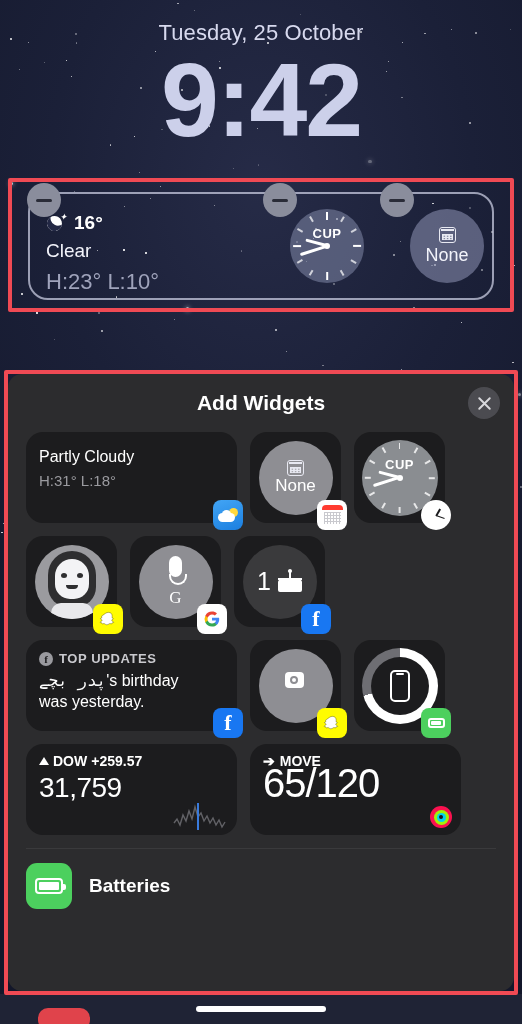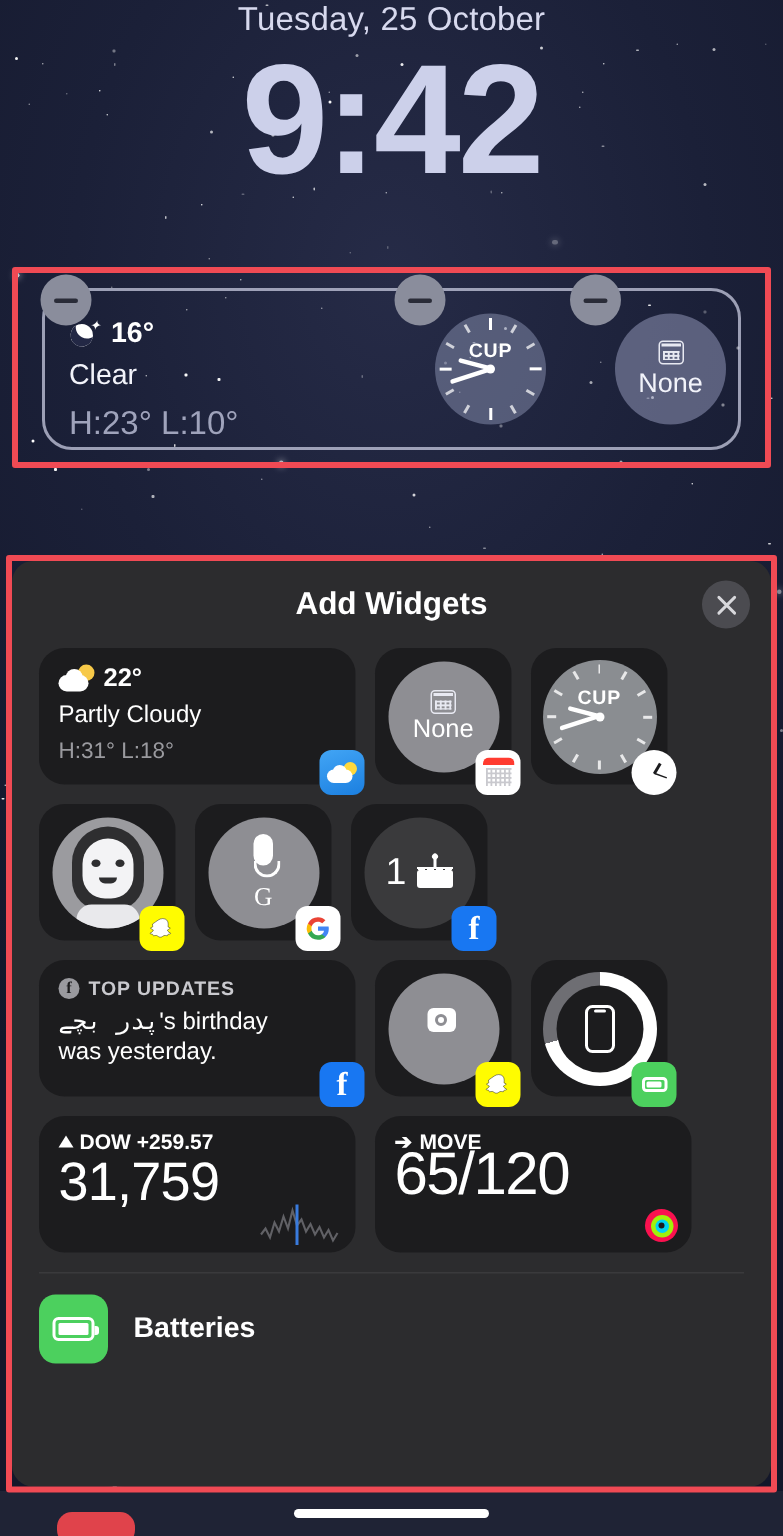--- a/index.html
+++ b/index.html
@@ -17,21 +17,21 @@
     background:
       radial-gradient(ellipse 90% 60% at 50% 18%, #262b47 0%, #1b2038 45%, #13172a 100%),
       linear-gradient(180deg,#191d33 0%,#141829 60%,#171b2e 100%);
     overflow:hidden;
   }
   .star{ position:absolute; background:#fff; border-radius:50%; }
 
   
   #lock-header{
     position:absolute; top:0; left:0; right:0;
-    text-align:center; padding-top:0; z-index:3;
+    text-align:center; padding-top:20px; z-index:3;
   }
   #lock-date{
     font-size:22px; font-weight:500; color:#d7d9ee;
     letter-spacing:.1px;
   }
   #lock-time{
     font-size:104px; line-height:.98; font-weight:700;
     color:#ccd0ea; letter-spacing:-2px; margin-top:4px;
   }
 
@@ -190,21 +190,21 @@
 
   .batt-ring{ width:76px; height:76px; border-radius:50%; position:relative;
     background:conic-gradient(#fff 0deg 255deg, #6e6e73 255deg 360deg); }
   .batt-ring .hole{ position:absolute; inset:9px; border-radius:50%; background:#1c1c1e; display:flex; align-items:center; justify-content:center; }
   .phone{ width:20px; height:32px; border:2px solid #fff; border-radius:5px; position:relative; }
   .phone:before{ content:""; position:absolute; left:50%; margin-left:-4px; top:1px; width:8px; height:2px; background:#fff; border-radius:1px; }
 
   .stockcard{ padding:9px 0 0 13px; position:relative; }
   .stk-head{ display:flex; align-items:center; gap:4px; font-size:14px; font-weight:600; color:#fff; }
   .tri{ width:0; height:0; border-left:5px solid transparent; border-right:5px solid transparent; border-bottom:8px solid #fff; }
-  .stk-val{ font-size:36px; color:#fff; line-height:40px; margin-top:-1px; letter-spacing:-.5px; }
+  .stk-val{ font-size:28px; color:#fff; line-height:40px; margin-top:-1px; letter-spacing:-.5px; }
   .spark{ position:absolute; right:10px; bottom:4px; opacity:.85; }
 
   .movecard{ padding:9px 0 0 13px; position:relative; }
   .mv-head{ display:flex; align-items:center; gap:5px; font-size:14px; font-weight:600; color:#fff; }
   .mv-val{ font-size:40px; color:#fff; line-height:40px; margin-top:-6px; letter-spacing:-1px; }
   .rings{ position:absolute; right:9px; bottom:7px; width:22px; height:22px; border-radius:50%;
     background:conic-gradient(#fa114f 0 100%); display:flex; align-items:center; justify-content:center; }
   .rings .r2{ width:15px; height:15px; border-radius:50%; background:#a0f10a; display:flex; align-items:center; justify-content:center; }
   .rings .r3{ width:9px; height:9px; border-radius:50%; background:#00d3f2; display:flex; align-items:center; justify-content:center; }
   .rings .r4{ width:4px; height:4px; border-radius:50%; background:#1c1c1e; }
@@ -536,28 +536,20 @@
     <div id="panel-title">Add Widgets</div>
     <div id="close-btn">
       <svg viewBox="0 0 20 20">
         <path d="M3 3 L17 17 M17 3 L3 17" stroke="#d8d8dc" stroke-width="2.6" stroke-linecap="round" fill="none"></path>
       </svg>
     </div>
   </div>
 
   <div class="wrow">
     <div class="card wide wc">
-      <div class="r1">
-        <span class="sun-cloud">
-            <i class="sun"></i>
-            <i class="cl2"></i>
-            <i class="cl"></i>
-          </span>
-        <span class="temp">22°</span>
-      </div>
       <div class="cond">Partly Cloudy</div>
       <div class="hl">H:31° L:18°</div>
       <div class="badge bdg-weather">
         <span style="position:relative;width:20px;height:14px;display:block">
           <i style="position:absolute;right:0;top:0;width:9px;height:9px;border-radius:50%;background:#ffd83d"></i>
           <i style="position:absolute;left:0;bottom:0;width:17px;height:9px;border-radius:5px;background:#fff"></i>
           <i style="position:absolute;left:4px;bottom:4px;width:9px;height:8px;border-radius:50%;background:#fff"></i>
         </span>
       </div>
     </div>

